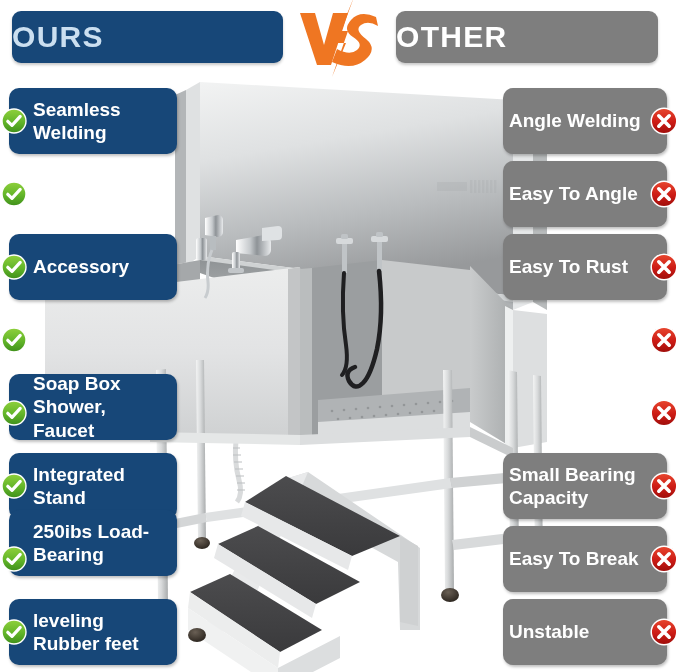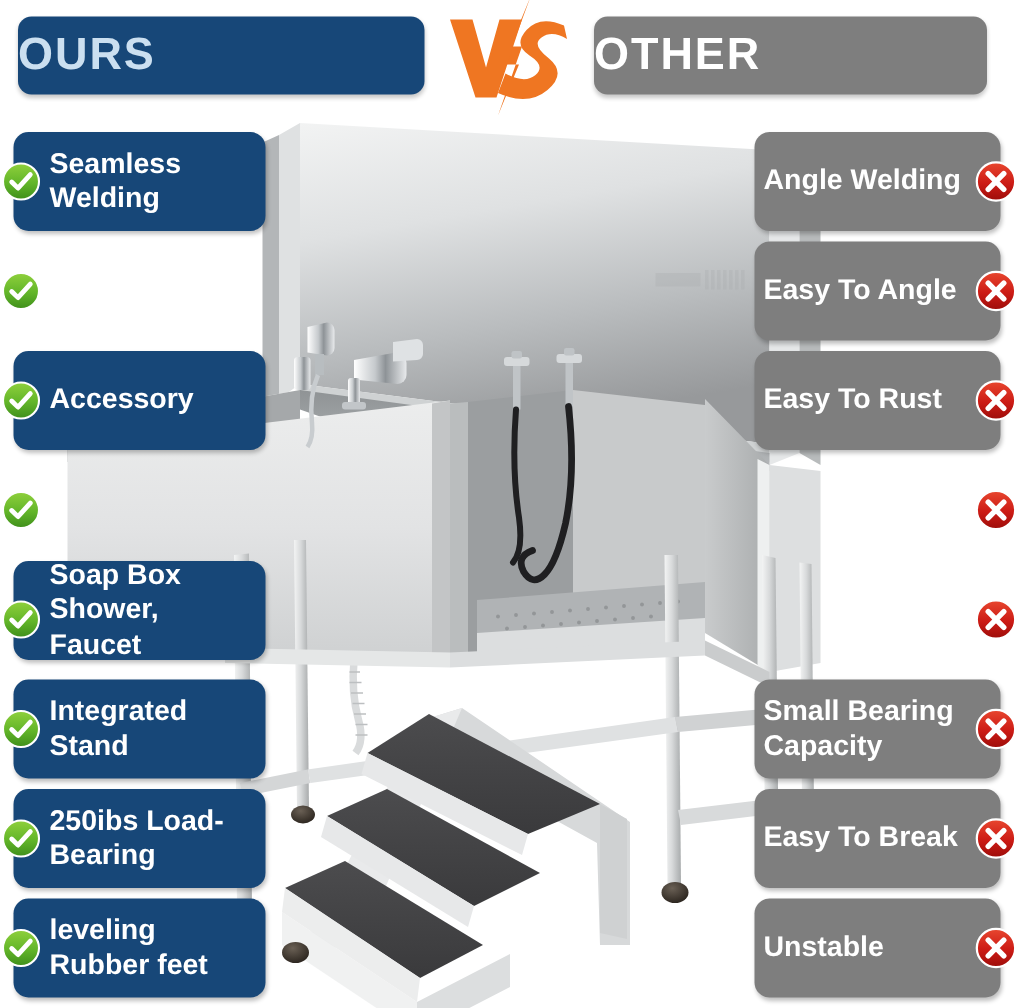--- a/index.html
+++ b/index.html
@@ -378,21 +378,21 @@
   <div class="bar bar-left" style="top:234px">
     <span class="bar-text">Accessory</span>
   </div>
   <div class="bar bar-left" style="top:374px">
     <span class="bar-text">Soap Box
 Shower, Faucet</span>
   </div>
   <div class="bar bar-left" style="top:453px">
     <span class="bar-text">Integrated Stand</span>
   </div>
-  <div class="bar bar-left" style="top:526px">
+  <div class="bar bar-left" style="top:510px">
     <span class="bar-text">250ibs Load-Bearing</span>
   </div>
   <div class="bar bar-left" style="top:599px">
     <span class="bar-text">leveling Rubber feet</span>
   </div>
 
   <div class="bar bar-right" style="top:88px">
     <span class="bar-text">Angle Welding</span>
   </div>
   <div class="bar bar-right" style="top:161px">

